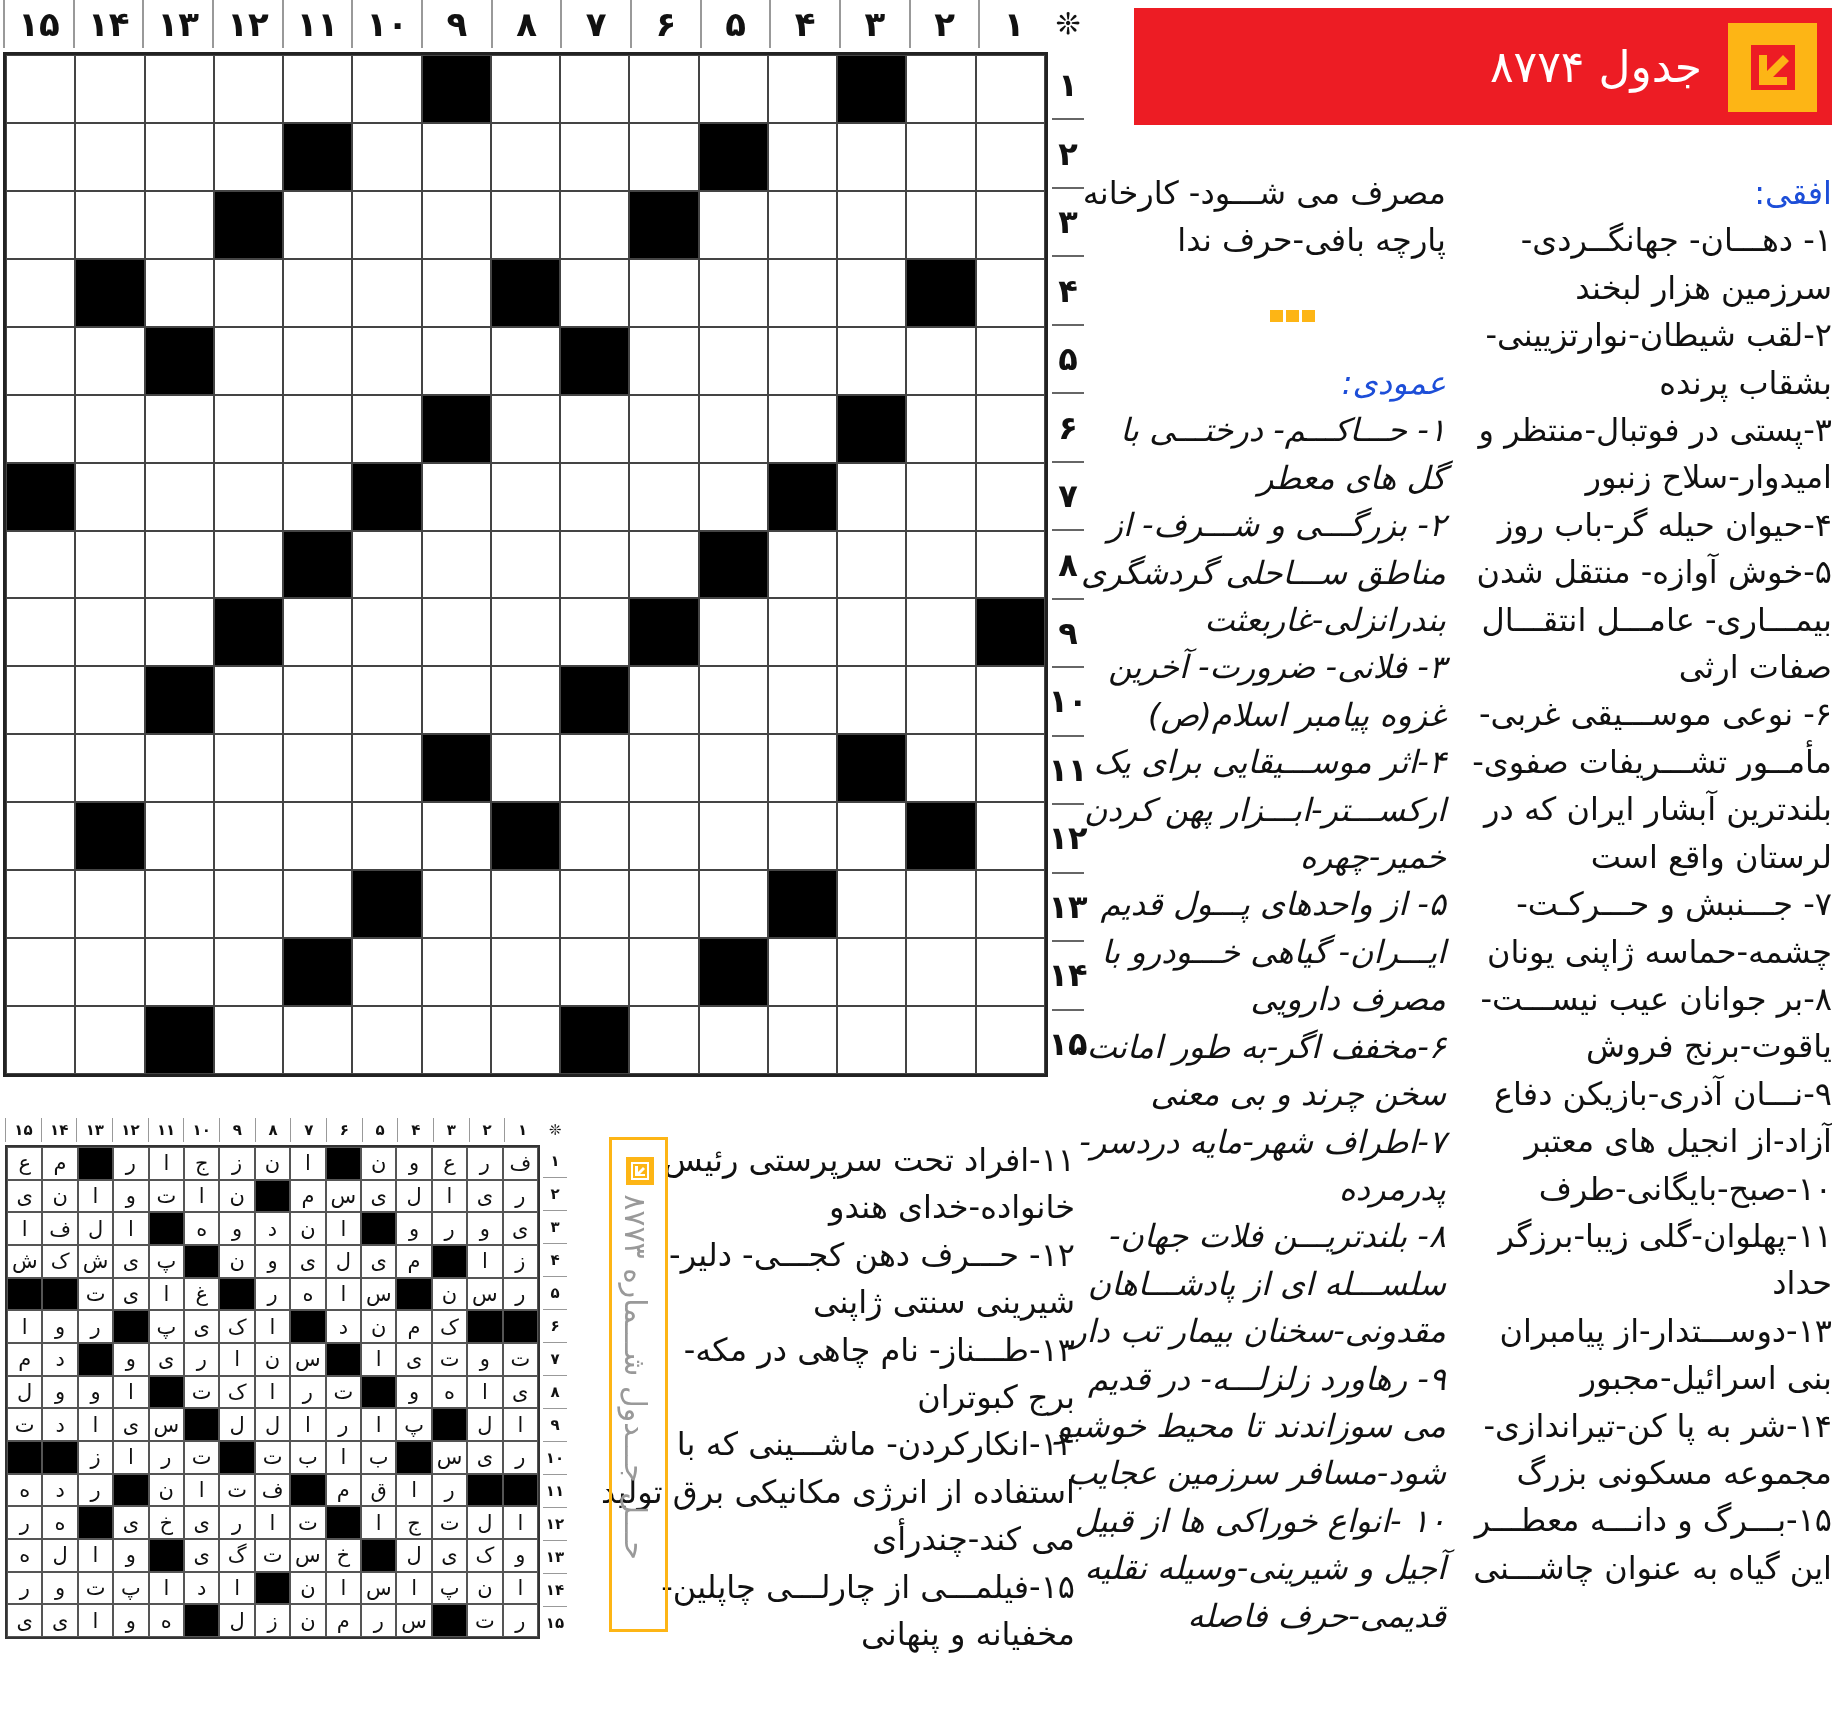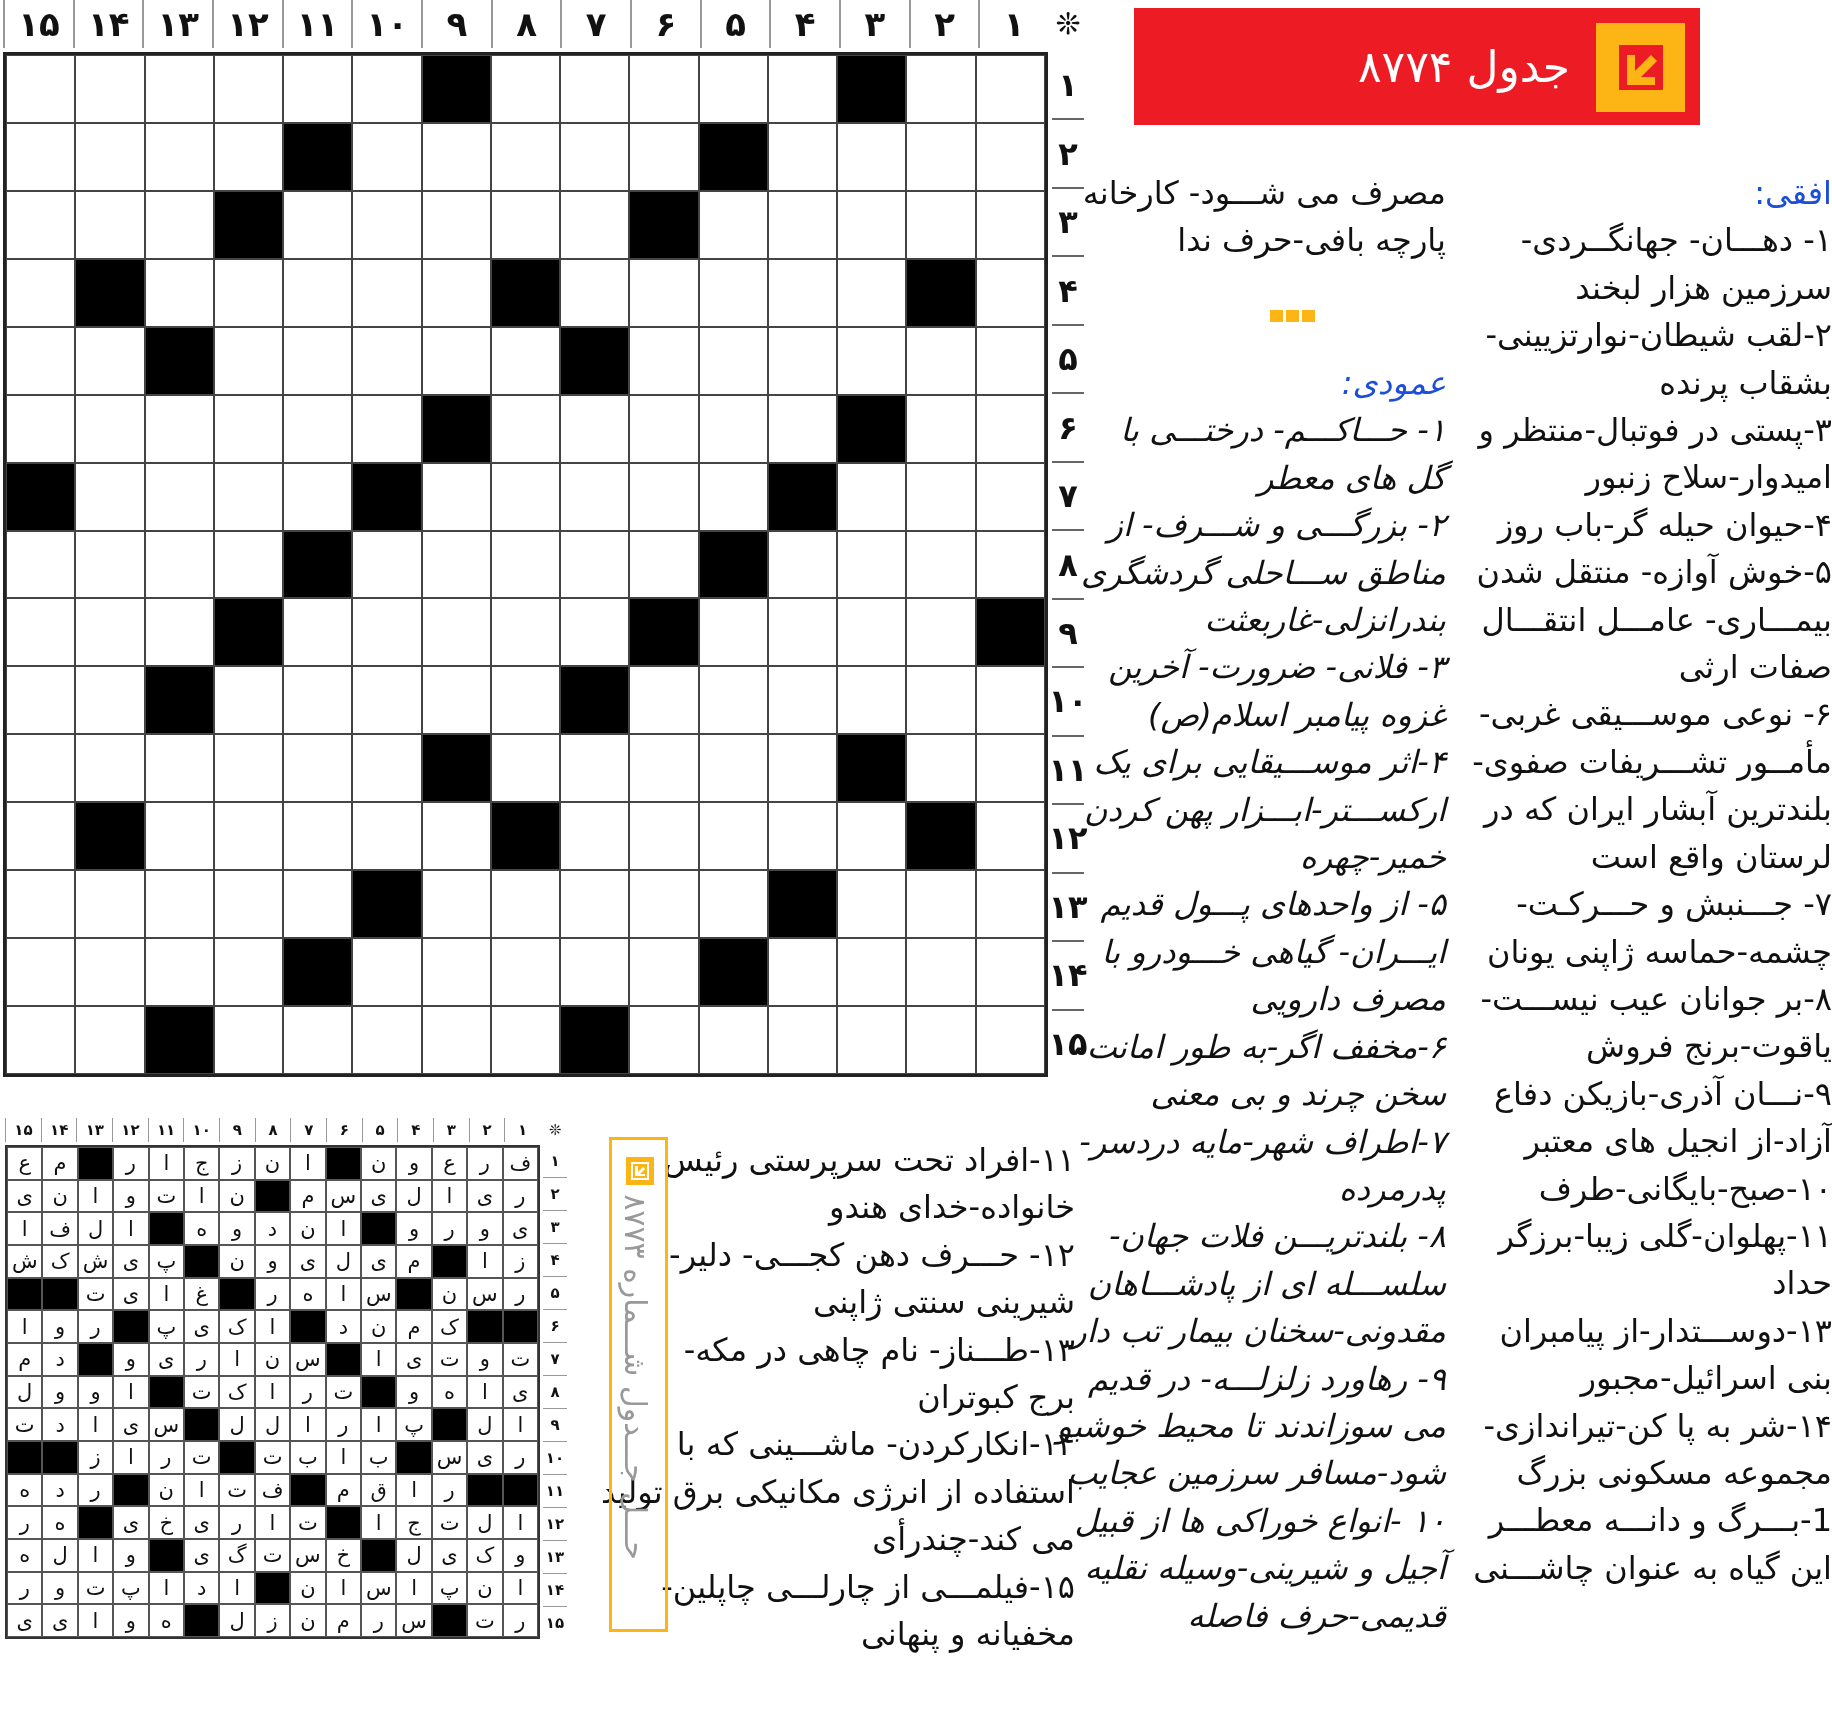--- a/index.html
+++ b/index.html
@@ -15,21 +15,21 @@
                display:grid; grid-template-columns:repeat(15, 1fr); grid-template-rows:repeat(15, 1fr);
                direction:rtl; border:3px solid #222; box-sizing:border-box; }
   #main-grid .cell { border:1px solid #444; background:#fff; box-sizing:border-box; }
   #main-grid .cell.black { background:#000; }
   #row-labels { position:absolute; left:1048px; top:52px; width:40px; height:1025px; display:flex; flex-direction:column; }
   #row-labels .rl { flex:1; text-align:center; font-weight:bold; font-size:32px; display:flex; align-items:center; justify-content:center;
                     border-bottom:2px solid #666; box-sizing:border-box; margin:0 4px; }
   #row-labels .rl:last-child { border-bottom:none; }
 
   
-  #header { position:absolute; left:1134px; top:8px; width:566px; height:117px; background:#ed1c24; }
+  #header { position:absolute; left:1134px; top:8px; width:698px; height:117px; background:#ed1c24; }
   #header-title { position:absolute; right:130px; top:0; height:117px; line-height:117px; color:#fff; font-size:44px; direction:rtl; }
   #logo { position:absolute; right:15px; top:15px; width:89px; height:89px; background:#fdb515; }
   #logo .inner { position:absolute; left:23px; top:22px; width:44px; height:45px; background:#ed1c24; }
 
   
   .clues { position:absolute; direction:rtl; text-align:right; font-size:32px; line-height:47.4px; white-space:nowrap; }
   .clues .sec { color:#1d4ed8; }
   .dots { position:absolute; left:1270px; top:310px; display:flex; gap:3px; }
   .dots span { width:13px; height:12px; background:#fdb515; display:block; }
 
@@ -352,21 +352,21 @@
     <div class="line">یاقوت-برنج فروش</div>
     <div class="line">۹-نـــان آذری-بازیکن دفاع</div>
     <div class="line">آزاد-از انجیل های معتبر</div>
     <div class="line">۱۰-صبح-بایگانی-طرف</div>
     <div class="line">۱۱-پهلوان-گلی زیبا-برزگر</div>
     <div class="line">حداد</div>
     <div class="line">۱۳-دوســـتدار-از پیامبران</div>
     <div class="line">بنی اسرائیل-مجبور</div>
     <div class="line">۱۴-شر به پا کن-تیراندازی-</div>
     <div class="line">مجموعه مسکونی بزرگ</div>
-    <div class="line">1-بـــرگ و دانـــه معطـــر</div>
+    <div class="line">۱۵-بـــرگ و دانـــه معطـــر</div>
     <div class="line">این گیاه به عنوان چاشـــنی</div>
   </div>
 
 <div class="clues" id="horizontal-cont" style="right:386px; top:170px;">
     <div class="line">مصرف می شـــود- کارخانه</div>
     <div class="line">پارچه بافی-حرف ندا</div>
   </div>
 
 <div class="dots">
     <span></span>

